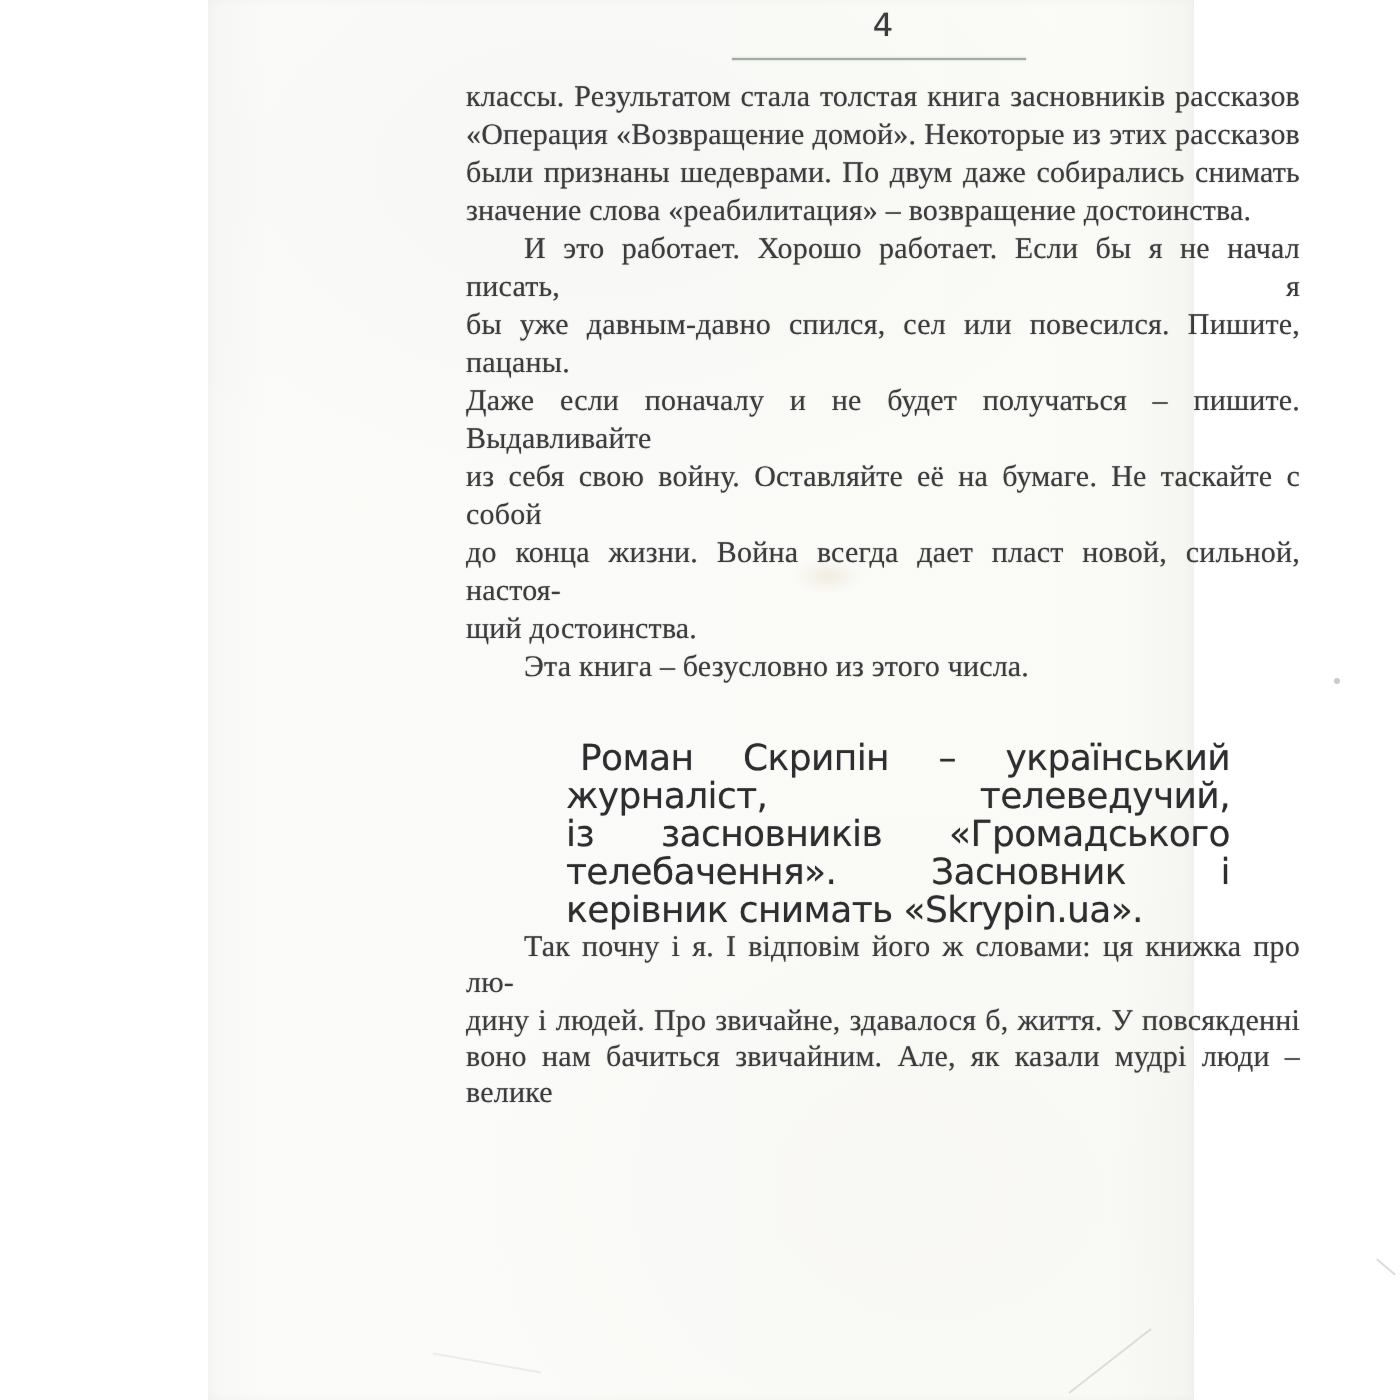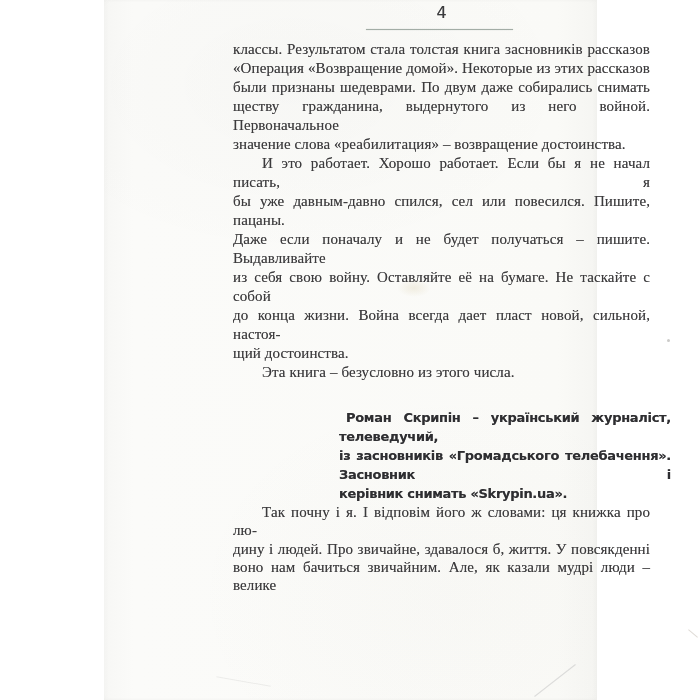--- a/index.html
+++ b/index.html
@@ -72,29 +72,28 @@
     text-align-last: justify;
     white-space: normal;
   }
   .line.last {
     text-align: left;
     text-align-last: left;
   }
   .para.indent .line:first-child { text-indent: 29px; }
   
   .para.bio {
-    margin: 26px 0 0 106px;
+    margin: 26px 0 0 50px;
     width: 332px;
     line-height: 19px;
     font-family: "DejaVu Sans", sans-serif;
-    font-size: 13px;
+    font-size: 18px;
     letter-spacing: -0.3px;
     color: #2e2e31;
     text-shadow: 0 0 0.5px rgba(46,46,49,0.5);
-    font-weight: bold;
   }
   .para.bio .line:first-child { text-indent: 7px; }
   
   .stain {
     position: absolute;
     left: 293px;
     top: 279px;
     width: 34px;
     height: 18px;
     border-radius: 50%;
@@ -145,21 +144,20 @@
     <div class="pageno-row">
       <span class="pageno">4</span>
     </div>
     <div class="rule"></div>
 
     <div class="textblock">
         <div class="para lang-ru">
           <div class="line">классы. Результатом стала толстая книга засновників рассказов</div>
           <div class="line">«Операция «Возвращение домой». Некоторые из этих рассказов</div>
           <div class="line">были признаны шедеврами. По двум даже собирались снимать</div>
-          <div class="line">ществу гражданина, выдернутого из него войной. Первоначальное</div>
           <div class="line last">значение слова «реабилитация» – возвращение достоинства.</div>
         </div>
         <div class="para lang-ru indent">
           <div class="line">И это работает. Хорошо работает. Если бы я не начал писать, я</div>
           <div class="line">бы уже давным-давно спился, сел или повесился. Пишите, пацаны.</div>
           <div class="line">Даже если поначалу и не будет получаться – пишите. Выдавливайте</div>
           <div class="line">из себя свою войну. Оставляйте её на бумаге. Не таскайте с собой</div>
           <div class="line">до конца жизни. Война всегда дает пласт новой, сильной, настоя-</div>
           <div class="line last">щий достоинства.</div>
         </div>

